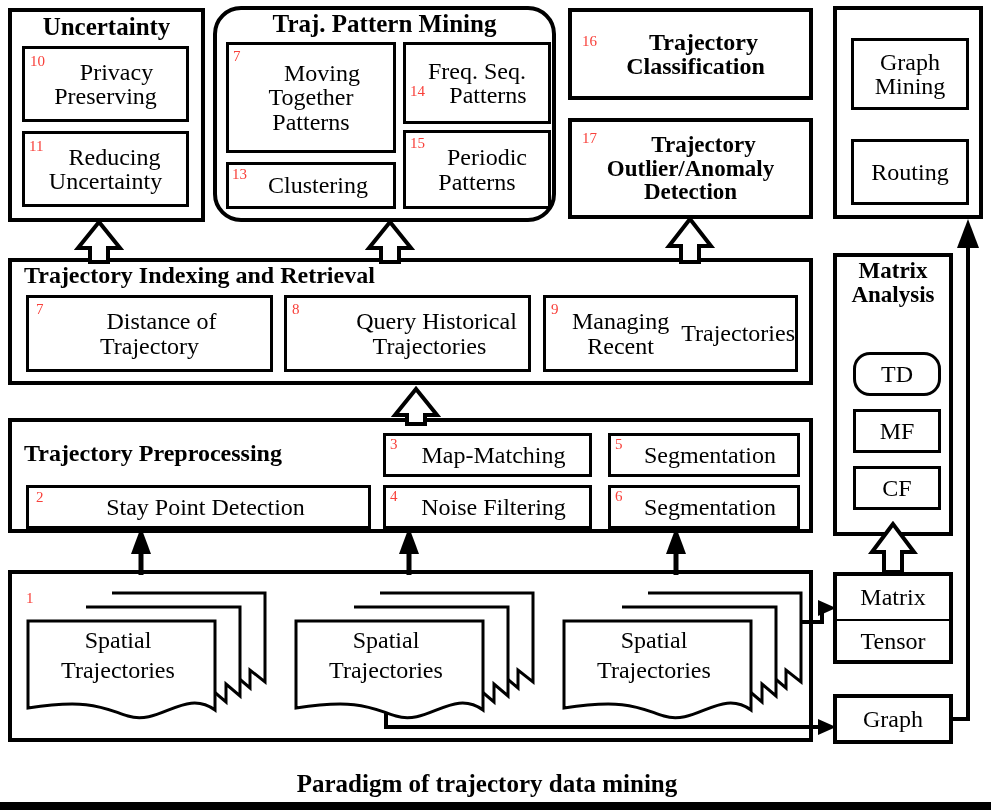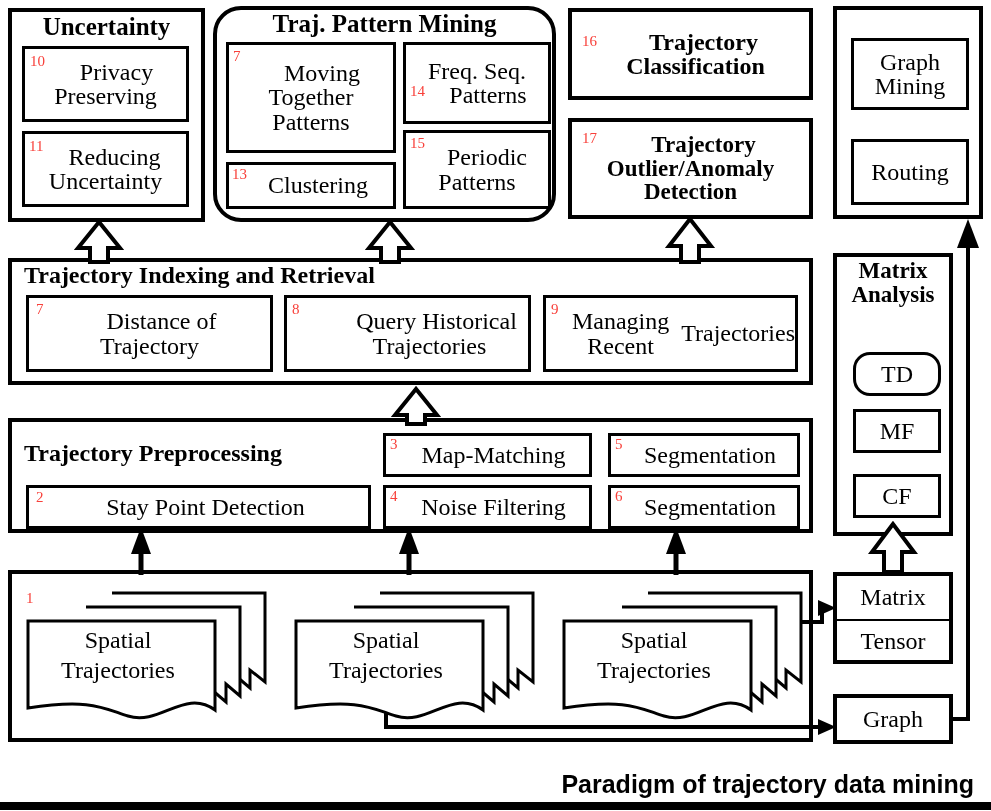--- a/index.html
+++ b/index.html
@@ -17,22 +17,22 @@
 
   .hdr{font-weight:bold;text-align:center;}
   .numin{color:#f8403a;font-size:15px;line-height:1;}
 
   
   .lbl{font-family:"Liberation Serif",serif;color:#000;}
 
   
   svg.overlay{position:absolute;left:0;top:0;width:991px;height:811px;pointer-events:none;}
 
-  .caption{position:absolute;width:974px;text-align:right;font-weight:bold;font-size:25px;
-           font-family:Liberation Sans, sans-serif;}
+  .caption{position:absolute;width:974px;text-align:center;font-weight:bold;font-size:25px;
+           font-family:Liberation Serif, serif;}
 </style>
 </head>
 <body>
 
 <div id="stage">
 
   <div class="abs grp" style="left:8px;top:8px;width:197px;height:214px;">
     <div class="hdr lbl" style="font-size:25px;margin-top:1px;">Uncertainty</div>
     <div class="abs sub" style="left:10px;top:34px;width:167px;height:76px;">
       <span class="abs numin" style="left:5px;top:5px;">10</span>
@@ -189,21 +189,21 @@
     <div class="abs lbl" style="left:0;top:2px;width:100%;text-align:center;font-size:23px;font-weight:bold;line-height:1.05;">
       <div>Matrix</div>
       <div>Analysis</div>
     </div>
     <div class="abs sub ctr lbl" style="left:16px;top:95px;width:88px;height:44px;font-size:24px;border-radius:17px;">
       <span>TD</span>
     </div>
     <div class="abs sub ctr lbl" style="left:16px;top:152px;width:88px;height:44px;font-size:24px;">
       <span>MF</span>
     </div>
-    <div class="abs sub ctr lbl" style="left:16px;top:209px;width:88px;height:44px;font-size:24px;margin-top:8px;">
+    <div class="abs sub ctr lbl" style="left:16px;top:209px;width:88px;height:44px;font-size:24px;">
       <span>CF</span>
     </div>
   </div>
 
   <div class="abs grp" style="left:833px;top:572px;width:120px;height:92px;">
     <div class="abs ctr lbl" style="left:0;top:0;width:100%;height:45px;font-size:24px;border-bottom:2.5px solid #000;">
       <span>Matrix</span>
     </div>
     <div class="abs ctr lbl" style="left:0;top:45px;width:100%;height:40px;font-size:24px;">
       <span>Tensor</span>

